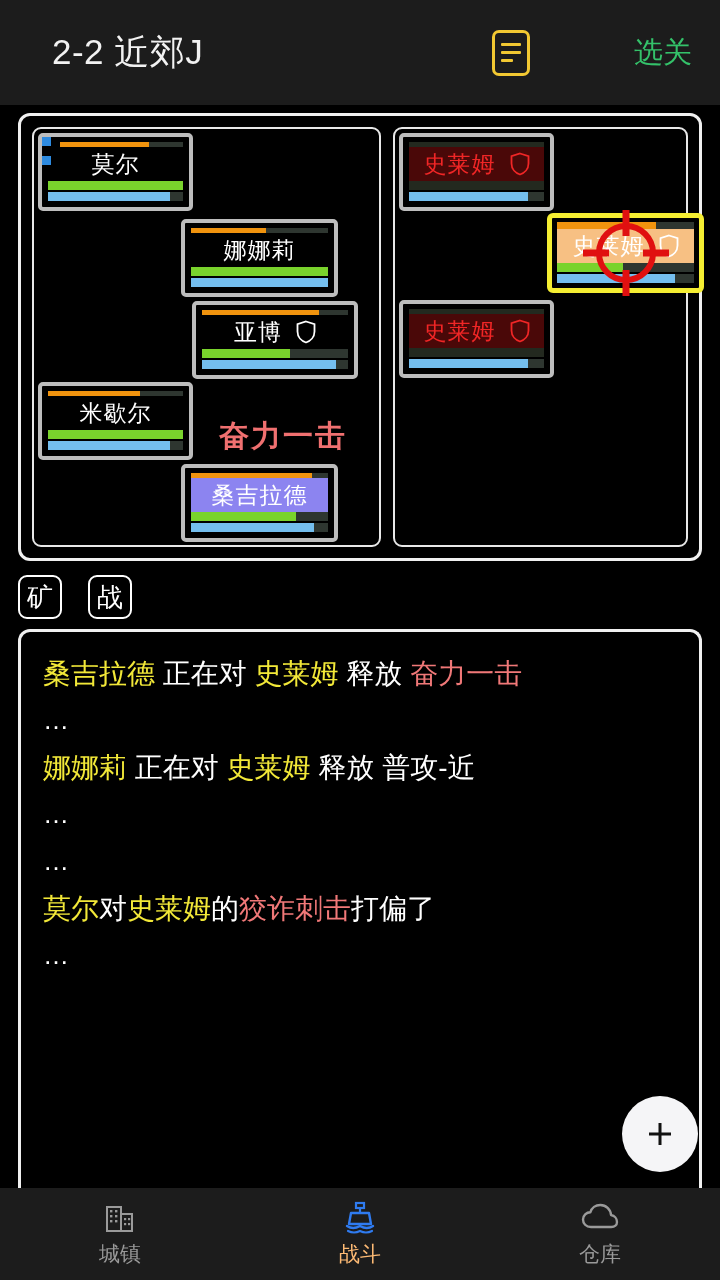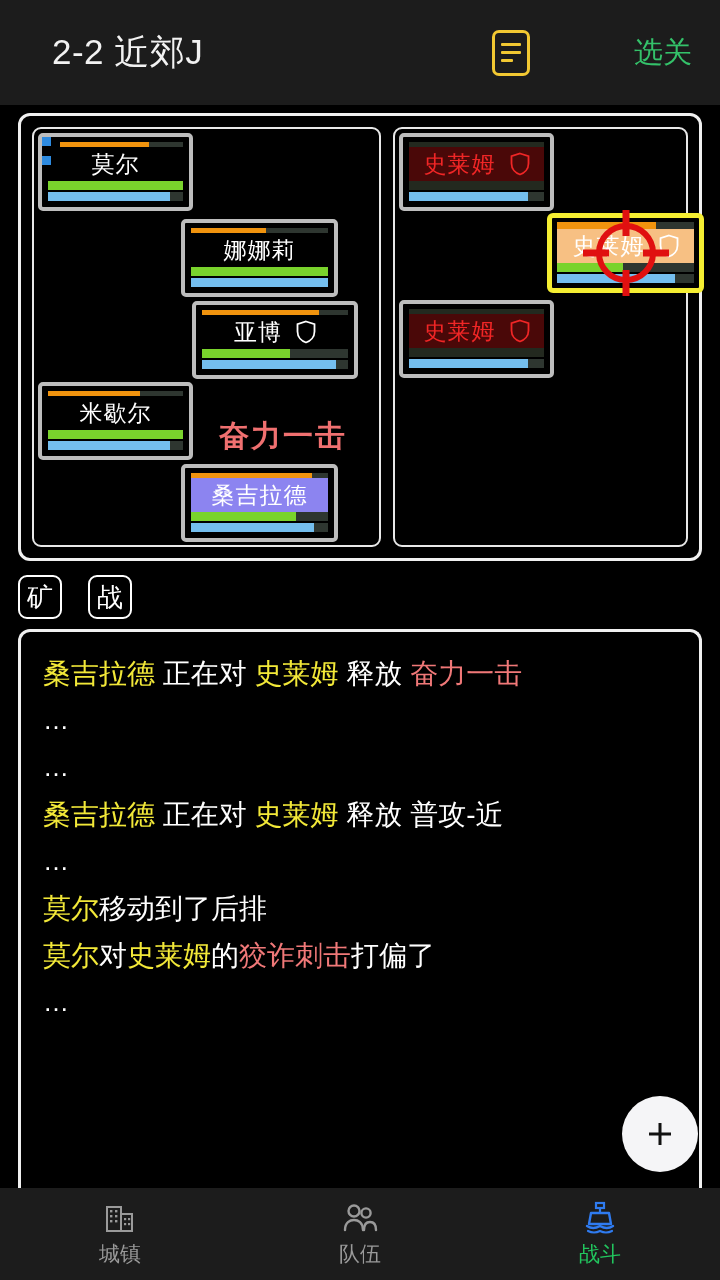--- a/index.html
+++ b/index.html
@@ -265,21 +265,21 @@
   }
   .nav-item {
     flex: 1;
     display: flex;
     flex-direction: column;
     align-items: center;
     gap: 4px;
   }
   .nav-ico { height: 36px; display: flex; align-items: center; }
   .nav-label { font-size: 21px; color: #9A9A9A; }
-  .nav-item.active .nav-label { color: #22c55e; }
+  .nav-item.active .nav-label { color: #fdba74; }
 </style>
 </head>
 <body>
 
 <div class="phone">
 
   <div class="header">
     <div class="header-title">2-2 近郊J</div>
     <div class="header-spacer"></div>
     <div class="note-icon">
@@ -461,24 +461,23 @@
 
   <div class="mini-tabs">
     <div class="mini-tab">矿</div>
     <div class="mini-tab">战</div>
   </div>
 
   <div class="log-wrap">
     <div class="log" id="log-panel">
         <div class="log-line"><span class="c-name">桑吉拉德</span><span class="c-plain"> 正在对 </span><span class="c-name">史莱姆</span><span class="c-plain"> 释放 </span><span class="c-skill">奋力一击</span></div>
         <div class="log-line ellipsis"><span class="c-plain">…</span></div>
+        <div class="log-line"><span class="c-name">娜娜莉</span><span class="c-plain"> 正在对 </span><span class="c-name">史莱姆</span><span class="c-plain"> 释放 </span><span class="c-plain">普攻-近</span></div>
         <div class="log-line ellipsis"><span class="c-plain">…</span></div>
-        <div class="log-line"><span class="c-name">桑吉拉德</span><span class="c-plain"> 正在对 </span><span class="c-name">史莱姆</span><span class="c-plain"> 释放 </span><span class="c-plain">普攻-近</span></div>
         <div class="log-line ellipsis"><span class="c-plain">…</span></div>
-        <div class="log-line"><span class="c-name">莫尔</span><span class="c-plain">移动到了后排</span></div>
         <div class="log-line"><span class="c-name">莫尔</span><span class="c-plain">对</span><span class="c-name">史莱姆</span><span class="c-plain">的</span><span class="c-skill">狡诈刺击</span><span class="c-plain">打偏了</span></div>
         <div class="log-line ellipsis"><span class="c-plain">…</span></div>
       </div>
   </div>
 
   <div class="fab">
     <svg width="36" height="36" viewBox="0 0 36 36">
       <path d="M18 7 L18 29 M7 18 L29 18" stroke="#111" stroke-width="3" stroke-linecap="butt"></path>
     </svg>
   </div>
@@ -498,38 +497,35 @@
               <rect x="12" y="19" width="2.4" height="2.4"></rect>
               <rect x="21" y="17" width="2.2" height="2.2"></rect>
               <rect x="25" y="17" width="2.2" height="2.2"></rect>
               <rect x="21" y="22" width="2.2" height="2.2"></rect>
               <rect x="25" y="22" width="2.2" height="2.2"></rect>
             </g>
           </svg>
         </div>
         <div class="nav-label">城镇</div>
       </div>
-      <div class="nav-item">
-        <div class="nav-ico">
-          <svg width="36" height="34" viewBox="0 0 36 34">
-            <circle cx="12" cy="10" r="5.5" fill="none" stroke="#9A9A9A" stroke-width="2.4"></circle>
-            <circle cx="24" cy="12" r="4.6" fill="none" stroke="#9A9A9A" stroke-width="2.4"></circle>
-            <path d="M3 29 C3 21.5 8 19 12 19 C16 19 21 21.5 21 29" fill="none" stroke="#9A9A9A" stroke-width="2.4" stroke-linecap="round"></path>
-            <path d="M22 29 C22 23 25 21 28 21 C31 21 34 23 34 29" fill="none" stroke="#9A9A9A" stroke-width="2.4" stroke-linecap="round"></path>
-          </svg>
-        </div>
-        <div class="nav-label">队伍</div>
-      </div>
       <div class="nav-item active">
         <div class="nav-ico">
           <svg width="36" height="36" viewBox="0 0 36 36">
             <rect x="14" y="3" width="8" height="5" fill="none" stroke="#2F7BF0" stroke-width="2.2"></rect>
             <path d="M18 8 L18 13" stroke="#2F7BF0" stroke-width="2.2"></path>
             <path d="M7 24 L9 13 L27 13 L29 24 Z" fill="none" stroke="#2F7BF0" stroke-width="2.4" stroke-linejoin="round"></path>
             <path d="M5 26 Q11 30 18 26 Q25 30 31 26" fill="none" stroke="#2F7BF0" stroke-width="2.4" stroke-linecap="round"></path>
             <path d="M6 31 Q12 34 18 31 Q24 34 30 31" fill="none" stroke="#2F7BF0" stroke-width="2.2" stroke-linecap="round"></path>
           </svg>
         </div>
         <div class="nav-label">战斗</div>
       </div>
+      <div class="nav-item">
+        <div class="nav-ico">
+          <svg width="38" height="30" viewBox="0 0 38 30">
+            <path d="M10 24 C5 24 2 20.5 2 16.5 C2 12.5 5.4 9.3 9.4 9.3 C10.6 5 14.6 2 19.3 2 C25 2 29.6 6.4 30 12 C33.6 12.6 36 15.6 36 19 C36 22 33.6 24 30.4 24 Z" fill="none" stroke="#9A9A9A" stroke-width="2.4" stroke-linejoin="round"></path>
+          </svg>
+        </div>
+        <div class="nav-label">仓库</div>
+      </div>
     </div>
 
 </div>
 
 </body></html>

